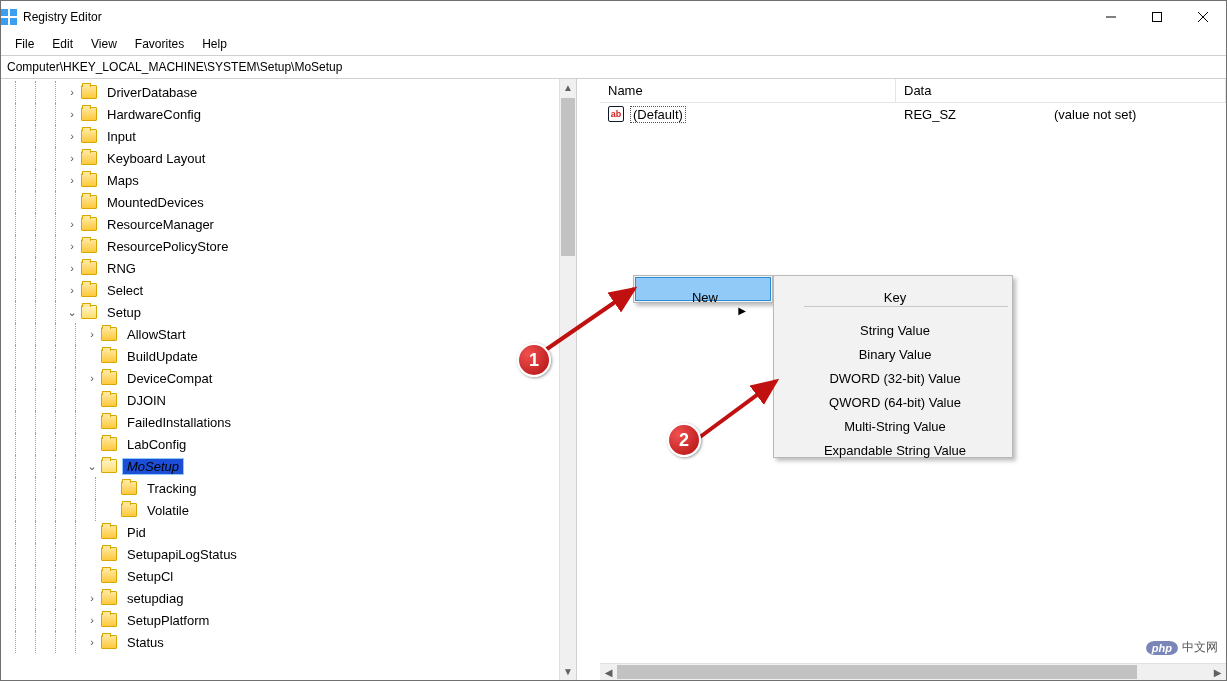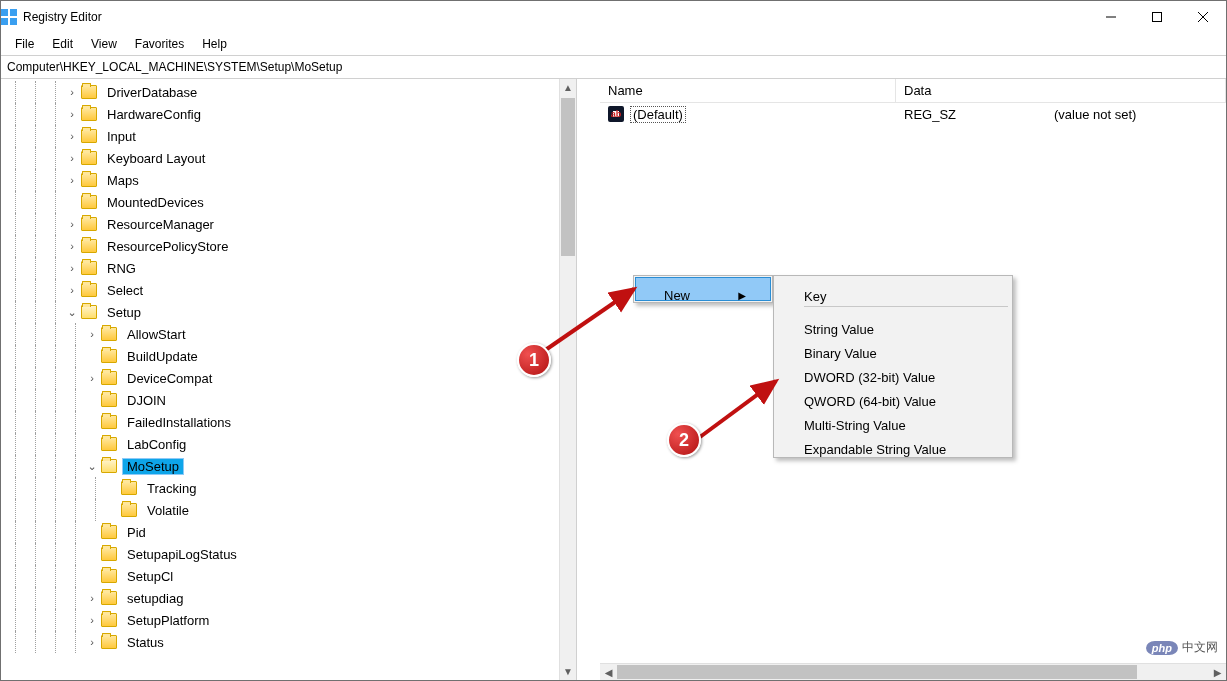--- a/index.html
+++ b/index.html
@@ -119,22 +119,23 @@
     position:absolute;top:-3px;left:0;
     width:7px;height:3px;
     background:#ffe79c;border:1px solid #d7a800;border-bottom:none;
     border-radius:1px 1px 0 0;
   }
   .tree-row .folder-icon.open {
     background: linear-gradient(#fff4cc,#ffde6b);
   }
   .tree-row .label { padding: 0 4px; }
   .tree-row.selected .label {
-    background: #0ea5e9;
+    background: #1d4ed8;
     outline: 1px solid #8ecaf7;
+    font-style: italic;
   }
   .guide-cell { width:20px; height:100%; position:relative; flex-shrink:0;}
   .guide-cell.v::before{
     content:""; position:absolute; left:10px; top:0; bottom:0;
     border-left:1px dotted #a0a0a0;
   }
 
   
   .vscroll {
     position:absolute; right:0; top:0; bottom:0; width:17px;
@@ -169,40 +170,41 @@
   .value-rows{flex:1;position:relative;}
   .value-row{
     display:flex;height:22px;align-items:center;font-size:13px;
   }
   .value-row .c{padding:0 8px;display:flex;align-items:center;gap:6px;}
   .value-row .c-name{width:296px;}
   .value-row .c-type{width:150px;}
   .value-row .c-data{flex:1;}
 
   .reg-sz-icon{
-    width:16px;height:16px;border:5px solid #0f172a;background:#fff;
+    width:16px;height:16px;border:1px solid #0f172a;background:#fff;
     display:flex;align-items:center;justify-content:center;
     font-size:9px;font-weight:bold;color:#d02020;font-family:Arial;
     border-radius:2px;
   }
   .value-row .name-text{border:1px dotted #555;padding:0 2px;}
 
   
   .context-menu{
     position:absolute;
     background:#f2f2f2;
     border:1px solid #b8b8b8;
     box-shadow:3px 3px 4px rgba(0,0,0,0.25);
     font-size:13px;
     padding:2px;
   }
   .context-menu .item{
     height:24px;display:flex;align-items:center;
     padding:12px 24px 0 28px;
     white-space:nowrap;
+    flex-direction:column;
   }
   .context-menu .item.highlight{
     background:#91c9f7;
     border:1px solid #2a8dd4;
     margin:-1px;
   }
   .context-menu .item .arrow{margin-left:auto;padding-left:20px;color:#000;font-size:10px;}
   .context-menu .sep{height:1px;background:#c8c8c8;margin:4px 2px 4px 28px;}
 
   .menu1{left:632px;top:196px;width:140px;}

